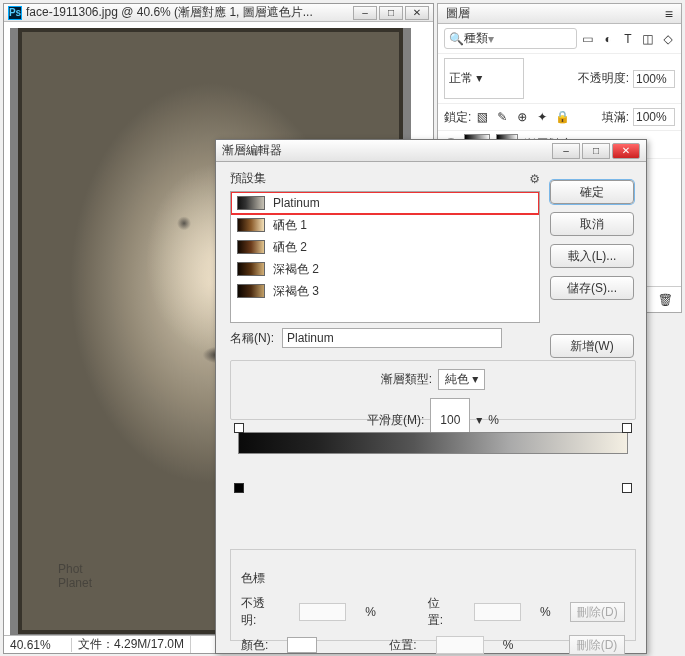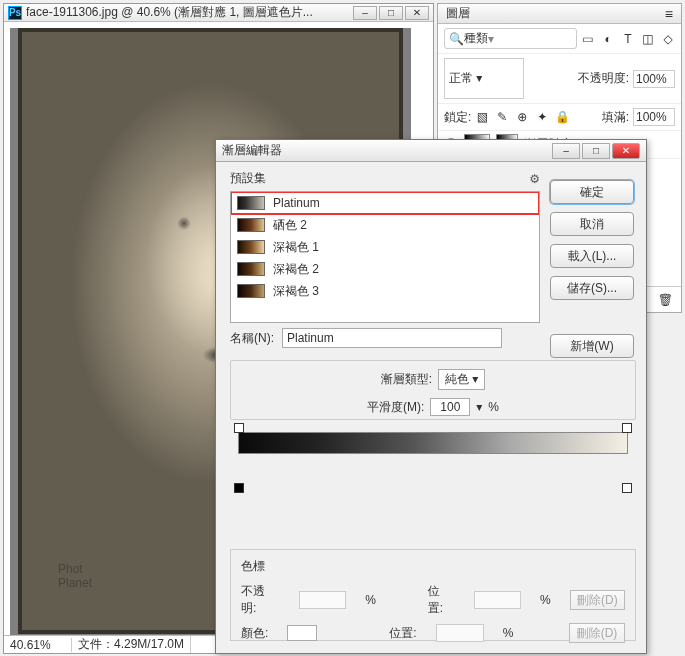--- a/index.html
+++ b/index.html
@@ -64,29 +64,29 @@
 .pg.sp2{background:linear-gradient(90deg,#100700,#5a3412,#d2b078)}
 .pg.sp3{background:linear-gradient(90deg,#0c0500,#4a2a10,#c2a068)}
 .dlg-side{position:absolute;right:12px;top:18px;width:84px;display:flex;flex-direction:column;gap:8px}
 .btn{height:24px;border:1px solid #999;border-radius:4px;background:linear-gradient(#fff,#e8e8e8);display:flex;align-items:center;justify-content:center;cursor:pointer}
 .btn:first-child{box-shadow:0 0 0 1px #7ab7e8}
 .name-row{position:absolute;left:14px;top:166px;display:flex;align-items:center;gap:8px}
 .name-row input{width:220px;border:1px solid #aaa;padding:2px 4px;background:#fff}
 .type-group{position:absolute;left:14px;top:198px;width:406px;height:60px;border:1px solid #ccc;border-radius:2px;padding:8px 12px;display:flex;flex-direction:column;gap:8px}
 .type-row,.smooth-row{display:flex;align-items:center;justify-content:center;gap:6px}
 .sel{border:1px solid #aaa;padding:1px 6px;background:#fff}
-.smooth-row input{width:40px;border:1px solid #aaa;padding:1px 3px;text-align:center}
+.smooth-row input{width:40px;border:1px solid #aaa;padding:14px 3px;text-align:center}
 .grad-bar{position:absolute;left:22px;top:270px;width:390px;height:48px}
 .grad-track{height:22px;border:1px solid #888;background:linear-gradient(90deg,#0a0a0a 0%,#222 20%,#555 45%,#aaa 70%,#f4efe3 100%)}
 .stop{width:10px;height:10px;border:1px solid #333;background:#fff;position:absolute}
 .stop.top-l{top:-9px;left:-4px}
 .stop.top-r{top:-9px;right:-4px}
 .stop.bot-l{bottom:-13px;left:-4px;background:#000}
 .stop.bot-r{bottom:-13px;right:-4px}
-.swatch-group{position:absolute;left:14px;bottom:12px;width:406px;height:92px;border:1px solid #ccc;padding:8px 10px}
+.swatch-group{position:absolute;left:14px;bottom:12px;width:406px;height:92px;border:1px solid #ccc;padding:20px 10px}
 .sw-title{margin-bottom:8px}
 .sw-row{display:flex;align-items:center;gap:19px;margin-bottom:6px;color:#888}
 .sw-row .field{width:48px;height:18px;border:1px solid #ccc;background:#fafafa}
 .sw-row .swatch{width:30px;height:16px;border:1px solid #aaa;background:#fff}
 .sw-row .del{margin-left:auto;width:56px;height:20px;border:1px solid #bbb;background:linear-gradient(#fafafa,#eee);display:flex;align-items:center;justify-content:center;color:#aaa}
 </style>
 </head>
 <body>
 
 <div class="doc-win">
@@ -180,26 +180,26 @@
       <div class="presets-hdr">
         <span>預設集</span>
         <span class="gear">⚙</span>
       </div>
       <div class="preset-list" id="preset-list">
           <div class="preset-item selected">
             <div class="pg plat"></div>
             <span>Platinum</span>
           </div>
           <div class="preset-item">
+            <div class="pg se1"></div>
+            <span>硒色 1</span>
+          </div>
+          <div class="preset-item">
             <div class="pg se2"></div>
             <span>硒色 2</span>
-          </div>
-          <div class="preset-item">
-            <div class="pg sp1"></div>
-            <span>深褐色 1</span>
           </div>
           <div class="preset-item">
             <div class="pg sp2"></div>
             <span>深褐色 2</span>
           </div>
           <div class="preset-item">
             <div class="pg sp3"></div>
             <span>深褐色 3</span>
           </div>
         </div>

